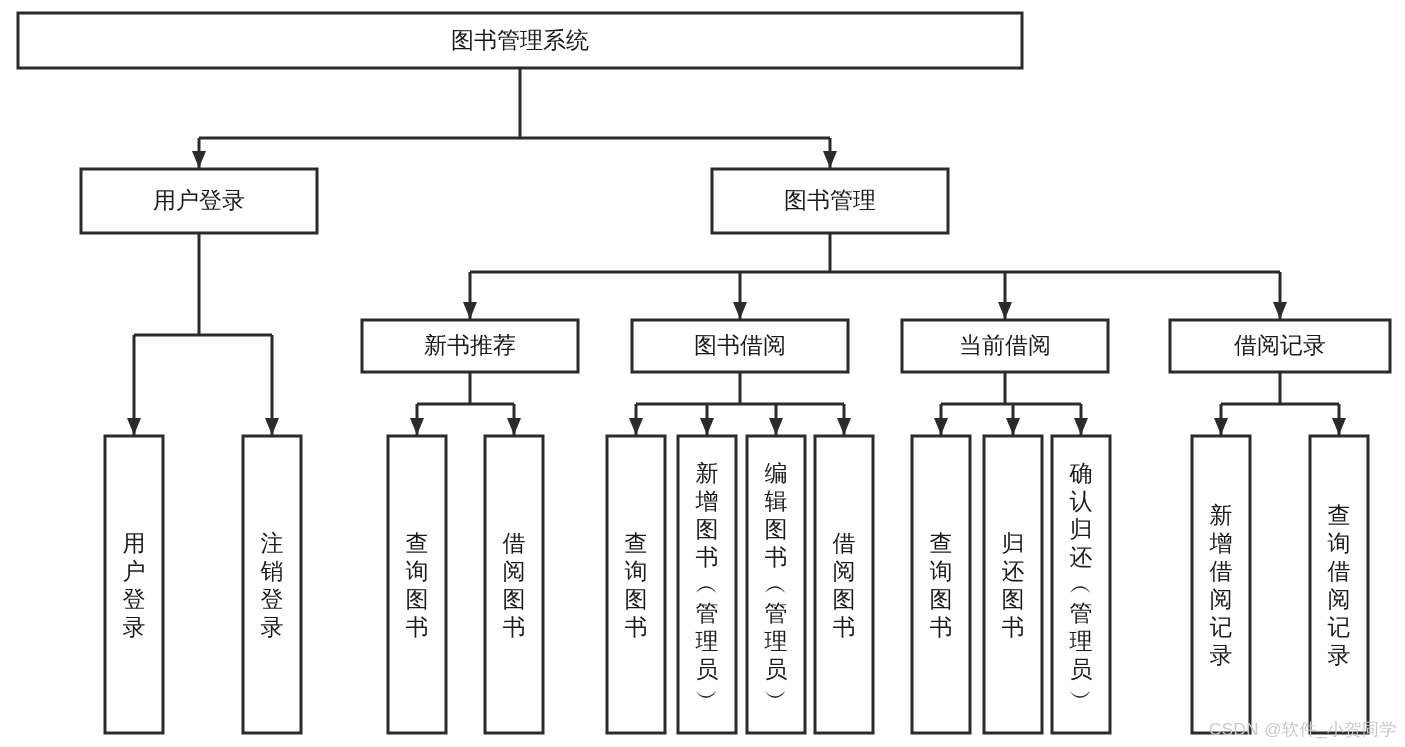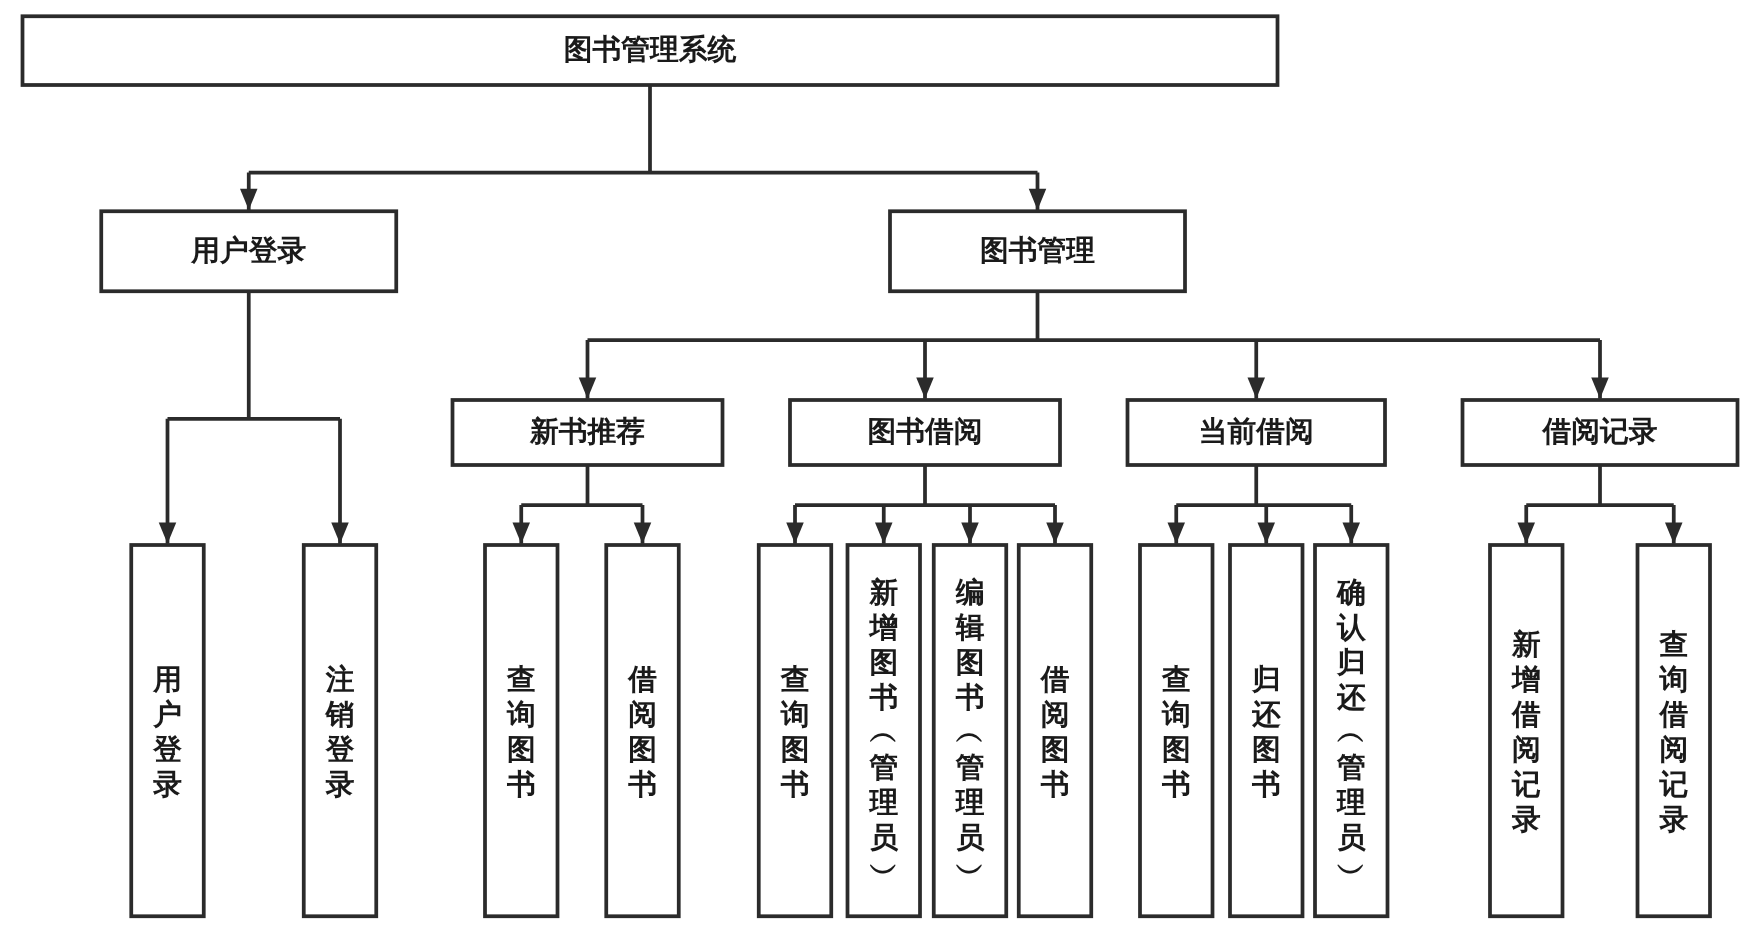--- a/index.html
+++ b/index.html
@@ -11,21 +11,20 @@
     width: 1405px;
     height: 747px;
     overflow: hidden;
     font-family: "Liberation Sans", "DejaVu Sans", sans-serif;
   }
   #diagram-root {
     position: relative;
     width: 1405px;
     height: 747px;
     background: #ffffff;
-    font-weight: bold;
   }
   svg.flow {
     position: absolute;
     top: 0;
     left: 0;
     width: 1405px;
     height: 747px;
     display: block;
   }
   .node-box {
@@ -216,13 +215,14 @@
         <g>
           <rect x="1192" y="436" width="58" height="297" class="node-box"></rect>
           <text x="1221" y="523.46" class="node-label-vertical"><tspan x="1221" dy="0">新</tspan><tspan x="1221" dy="28">增</tspan><tspan x="1221" dy="28">借</tspan><tspan x="1221" dy="28">阅</tspan><tspan x="1221" dy="28">记</tspan><tspan x="1221" dy="28">录</tspan></text>
         </g>
         <g>
           <rect x="1310" y="436" width="58" height="297" class="node-box"></rect>
           <text x="1339" y="523.46" class="node-label-vertical"><tspan x="1339" dy="0">查</tspan><tspan x="1339" dy="28">询</tspan><tspan x="1339" dy="28">借</tspan><tspan x="1339" dy="28">阅</tspan><tspan x="1339" dy="28">记</tspan><tspan x="1339" dy="28">录</tspan></text>
         </g>
       </g>
   </svg>
+  <div class="watermark">CSDN @软件_小贺同学</div>
 </div>
 
 </body></html>

